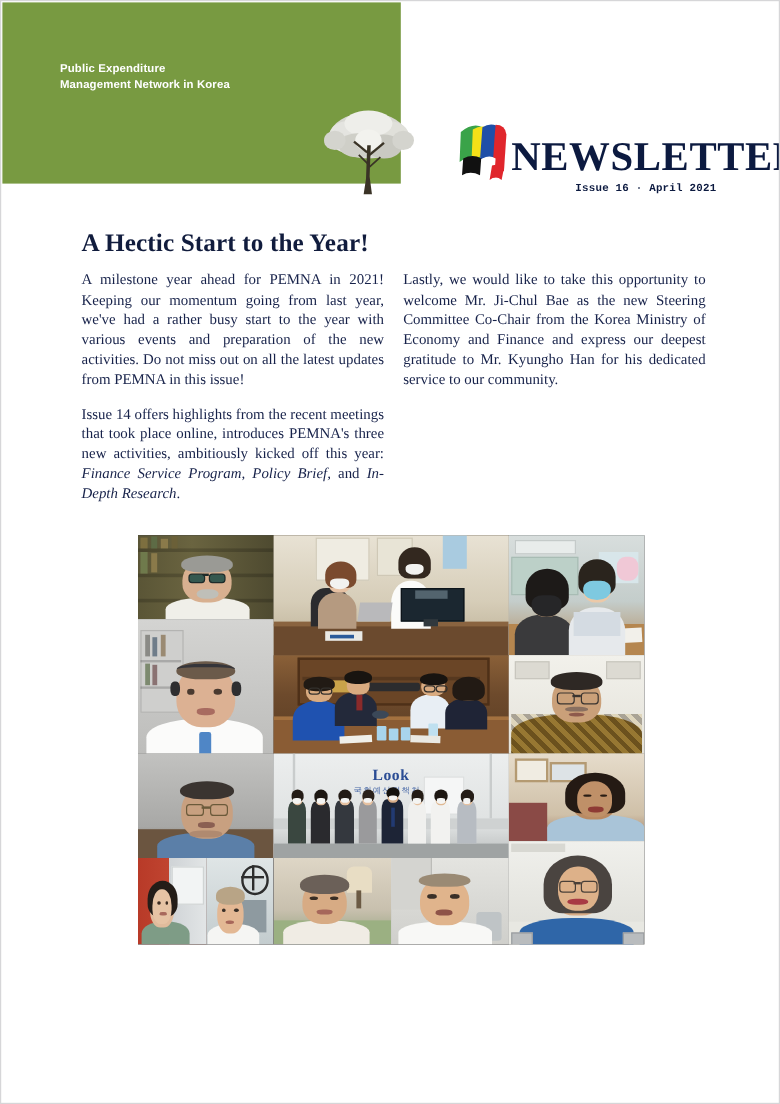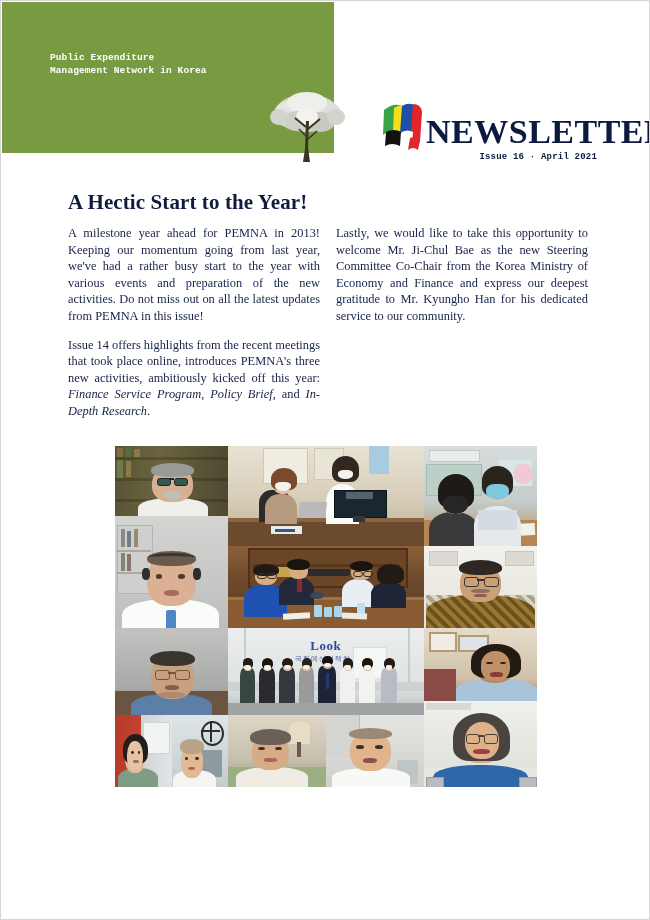--- a/index.html
+++ b/index.html
@@ -43,21 +43,21 @@
     font-family: "DejaVu Sans", sans-serif;
     font-size: 33px;
     font-weight: 400;
     letter-spacing: 1.5px;
     color: #ffffff;
     line-height: 34px;
   }
   .brand-tag {
     margin-left: 8px;
     margin-top: 3px;
-    font-family: Liberation Mono, monospace;
+    font-family: Liberation Sans, sans-serif;
     font-size: 9.5px;
     font-weight: bold;
     color: #ffffff;
     line-height: 12.5px;
     letter-spacing: 0.1px;
   }
 
   
   .tree {
     position: absolute;
@@ -265,21 +265,21 @@
     <path d="M30 40 Q36 38 40 42 L38 52 Q33 48 28 52 Z" fill="#e0262c"></path>
   </svg>
 
   <div class="nl-title">NEWSLETTER</div>
   <div class="nl-issue">Issue 16 · April 2021</div>
 
   <div class="headline">A Hectic Start to the Year!</div>
 
   <div class="cols">
     <div class="col" id="col-left">
-        <p><span>A milestone year ahead for PEMNA in 2013! Keeping our momentum going from last year, we've had a rather busy start to the year with various events and preparation of the new activities. Do not miss out on all the latest updates from PEMNA in this issue!</span></p>
+        <p><span>A milestone year ahead for PEMNA in 2021! Keeping our momentum going from last year, we've had a rather busy start to the year with various events and preparation of the new activities. Do not miss out on all the latest updates from PEMNA in this issue!</span></p>
         <p><span>Issue 14 offers highlights from the recent meetings that took place online, introduces PEMNA's three new activities, ambitiously kicked off this year: </span><i>Finance Service Program, Policy Brief,</i><span> and </span><i>In-Depth Research</i><span>.</span></p>
       </div>
     <div class="col" id="col-right">
         <p><span>Lastly, we would like to take this opportunity to welcome Mr. Ji-Chul Bae as the new Steering Committee Co-Chair from the Korea Ministry of Economy and Finance and express our deepest gratitude to Mr. Kyungho Han for his dedicated service to our community.</span></p>
       </div>
   </div>
 
   <div class="collage">
 
     <div class="cell c1a" style="background:#4a4a33;">

